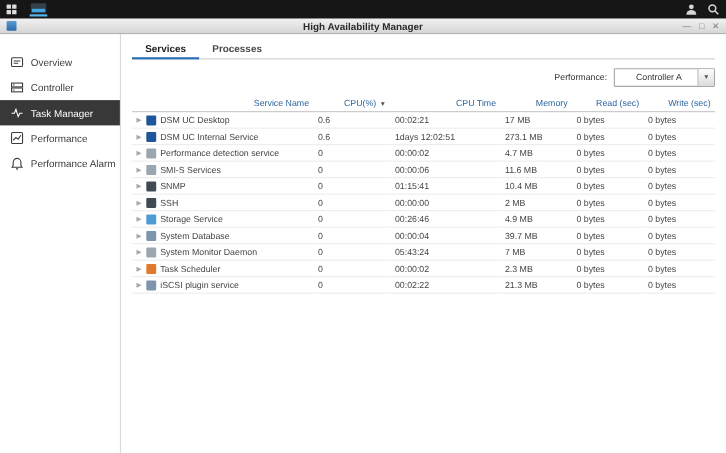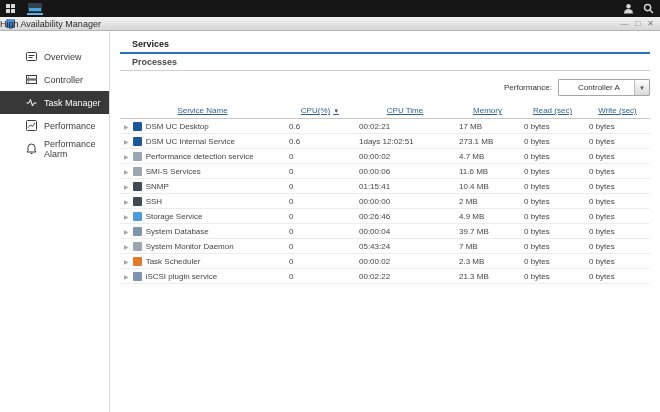--- a/index.html
+++ b/index.html
@@ -18,52 +18,52 @@
   .app-underline{width:16px;height:2px;background:#58b6e8;}
   .tb-right{margin-left:auto;display:flex;gap:9px;align-items:center;}
   .tb-right span{display:flex;cursor:pointer;}
 
   
   .titlebar{height:14px;background:linear-gradient(#f1f1f1,#d6d6d6);
     border-bottom:1px solid #b3b3b3;position:relative;display:flex;
     align-items:center;padding:0 6px;}
   .win-app-icon{width:9px;height:9px;border-radius:1px;
     background:linear-gradient(#5b9bd5,#2c6ca9);flex:0 0 9px;}
-  .win-title{position:absolute;left:0;right:0;text-align:left;
-    font-size:9px;font-weight:normal;color:#2b2b2b;pointer-events:none;}
+  .win-title{position:absolute;left:0;right:0;text-align:center;
+    font-size:9px;font-weight:bold;color:#2b2b2b;pointer-events:none;}
   .win-controls{margin-left:auto;display:flex;gap:7px;z-index:1;}
   .win-controls span{font-size:8px;color:#7c7c7c;line-height:13px;cursor:pointer;}
 
   
   .window-body{display:flex;height:381px;}
 
   .sidebar{width:110px;border-right:1px solid #d9d9d9;padding-top:14px;flex:0 0 110px;}
   .side-item{height:23px;display:flex;align-items:center;gap:6px;
-    padding-left:25px;font-size:9px;color:#3c3c3c;cursor:pointer;}
+    padding-left:9px;font-size:9px;color:#3c3c3c;cursor:pointer;}
   .side-item.active{background:#383838;color:#fff;}
   .side-icon{width:13px;height:13px;display:flex;color:inherit;}
 
   .content{flex:1;padding:4px 10px 0;min-width:0;}
-  .tabs{display:flex;border-bottom:1px solid #cfcfcf;flex-direction:column;}
+  .tabs{display:flex;border-bottom:1px solid #cfcfcf;}
   .tab{padding:4px 12px 3px;font-size:9px;color:#4a4a4a;cursor:pointer;font-weight:bold;}
   .tab.active{font-weight:bold;color:#1a1a1a;border-bottom:2px solid #2a72b5;margin-bottom:-1px;}
 
   .controller-row{display:flex;justify-content:flex-end;align-items:center;
     gap:6px;margin:8px 0 7px;}
   .controller-label{font-size:8px;color:#333;}
   .select{width:92px;height:17px;border:1px solid #a6a6a6;background:#fff;
     display:flex;align-items:center;font-size:8px;color:#333;cursor:pointer;border-radius:1px;}
   .select .sel-text{flex:1;padding-left:5px;text-align:center;}
   .select .sel-btn{width:15px;height:100%;border-left:1px solid #b9b9b9;
     background:linear-gradient(#fdfdfd,#dadada);display:flex;align-items:center;
     justify-content:center;font-size:6px;color:#555;}
 
   table{width:100%;border-collapse:collapse;font-size:8px;table-layout:fixed;}
-  th{text-align:center;color:#2d64a0;font-weight:normal;padding:3px 4px;
-    border-bottom:1px solid #c7c7c7;white-space:nowrap;cursor:pointer;text-decoration:underline;}
+  th{text-align:right;color:#2d64a0;font-weight:normal;padding:3px 4px;
+    border-bottom:1px solid #c7c7c7;white-space:nowrap;cursor:pointer;}
   td{padding:0 4px;height:14px;border-bottom:1px solid #ededed;color:#454545;
     white-space:nowrap;overflow:hidden;}
   .svc-cell{display:flex;align-items:center;gap:4px;height:14px;}
   .expand{color:#a8a8a8;font-size:6px;flex:0 0 auto;}
   .svc-icon{width:9px;height:9px;border-radius:1px;flex:0 0 9px;}
   .sort{color:#555;font-size:6px;margin-left:3px;}
 </style>
 </head>
 <body>
 

